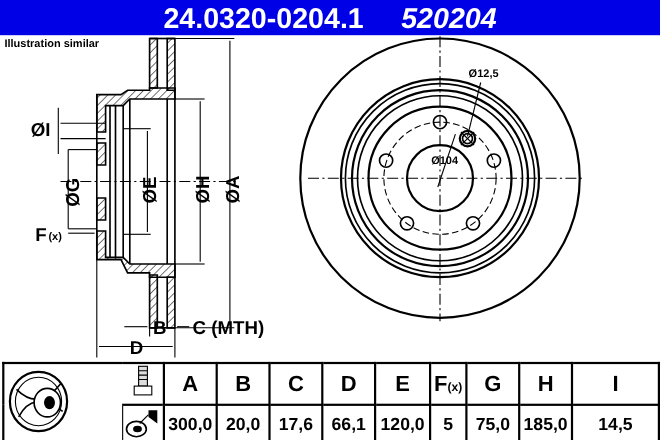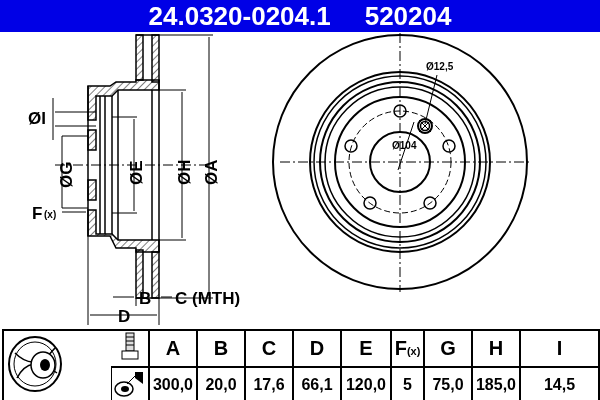--- a/index.html
+++ b/index.html
@@ -1,37 +1,38 @@
 <!DOCTYPE html>
 <html><head>
 <meta charset="utf-8">
 <style>
   html, body { margin: 0; padding: 0; background: #ffffff; }
   body { width: 600px; height: 400px; position: relative; overflow: hidden; font-family: "Liberation Sans", sans-serif; }
   .header { position: absolute; left: 0; top: 0; width: 600px; height: 32px; background: #0000e6; color: #fff; display: flex; justify-content: center; align-items: center; font-weight: bold; font-size: 26px; letter-spacing: 0px; }
   .header .pn { margin-right: 34px; }
-  .header .pn2 { margin-left: 0; }
+  .header .pn2 { margin-left: 0; font-style: italic; }
   .note { position: absolute; left: 4px; top: 35px; font-size: 10px; font-weight: bold; line-height: 12px; color: #000; }
   svg.drawing { position: absolute; left: 0; top: 0; }
   table.specs { position: absolute; left: 2px; top: 329px; width: 596px; height: 69px; border-collapse: collapse; table-layout: fixed; }
   table.specs td { border: 2px solid #000; text-align: center; font-weight: bold; color: #000; padding: 0; }
   table.specs tr.hdr td { font-size: 20px; height: 34px; }
   table.specs tr.val td { font-size: 16px; height: 33px; }
   table.specs td.img { position: relative; }
   .sub { font-size: 11px; }
 </style>
 </head>
 <body>
 
 <div class="header">
   <span class="pn">24.0320-0204.1</span>
   <span class="pn2">520204</span>
 </div>
 
 <div class="note">
+  <div>Illustration similar</div>
 </div>
 
 <svg class="drawing" width="600" height="330" viewBox="0 0 600 330">
   <defs>
     <pattern id="hatch" width="5" height="5" patternUnits="userSpaceOnUse" patternTransform="rotate(45)">
       <line x1="0" y1="0" x2="0" y2="5" stroke="#000" stroke-width="1"></line>
     </pattern>
   </defs>
 
   <g stroke="#000" fill="none" stroke-width="1.5">

